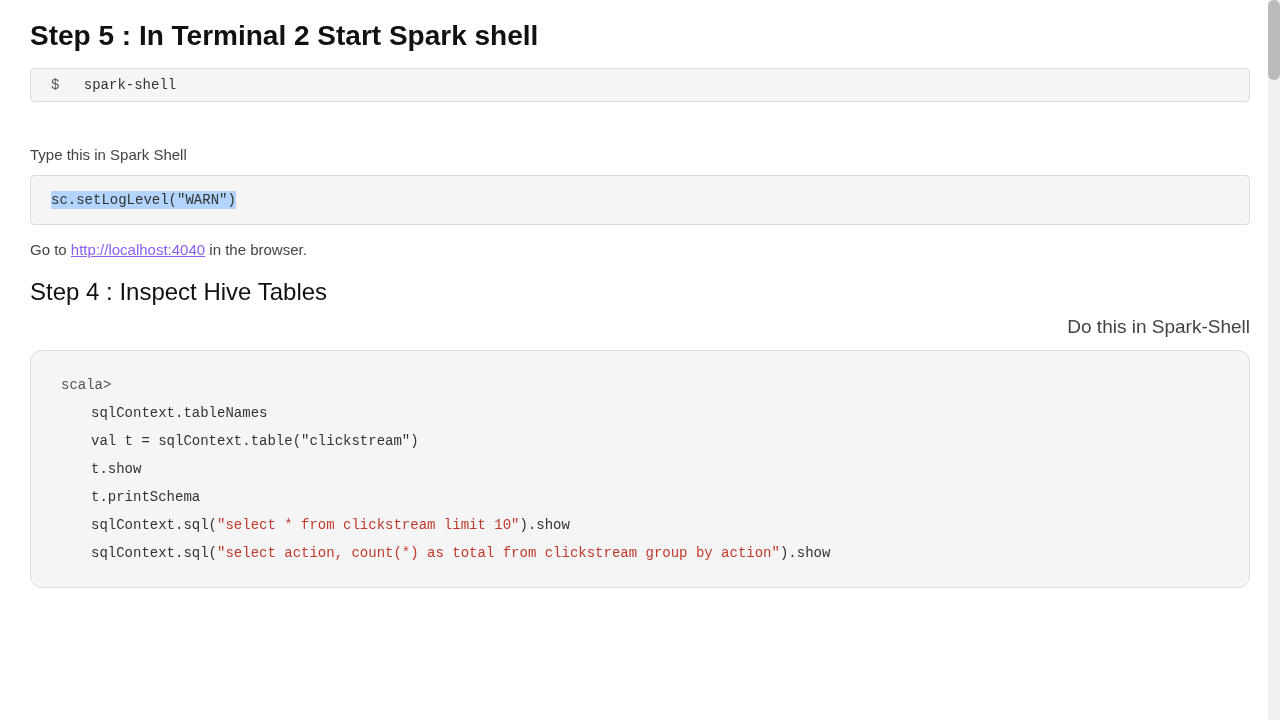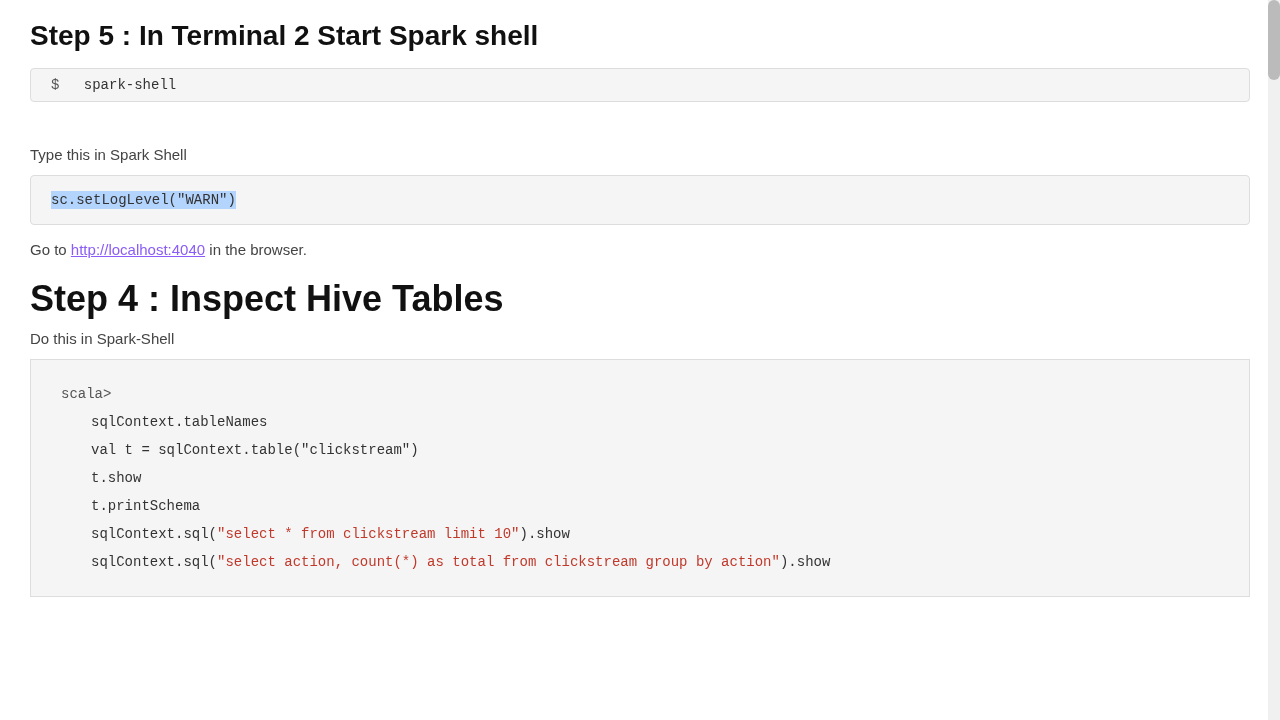--- a/index.html
+++ b/index.html
@@ -67,36 +67,37 @@
       color: #444;
       margin-bottom: 20px;
     }
 
     .goto-text a {
       color: #8b5cf6;
       text-decoration: underline;
     }
 
     h2.step-heading {
-      font-size: 36px;
-      font-weight: 700;
+      font-size: 24px;
+      font-weight: 400;
       color: #111;
       margin-bottom: 10px;
     }
 
     .do-text {
-      font-size: 15px;
+      font-size: 19px;
       color: #444;
       margin-bottom: 12px;
+      text-align: right;
     }
 
     .code-block-large {
       background: #f5f5f5;
       border: 1px solid #ddd;
-      border-radius: 0;
+      border-radius: 12px;
       padding: 20px 30px;
       font-family: 'Courier New', Courier, monospace;
       font-size: 14px;
       color: #333;
       line-height: 2;
     }
 
     .code-block-large .prompt-scala {
       color: #555;
     }

